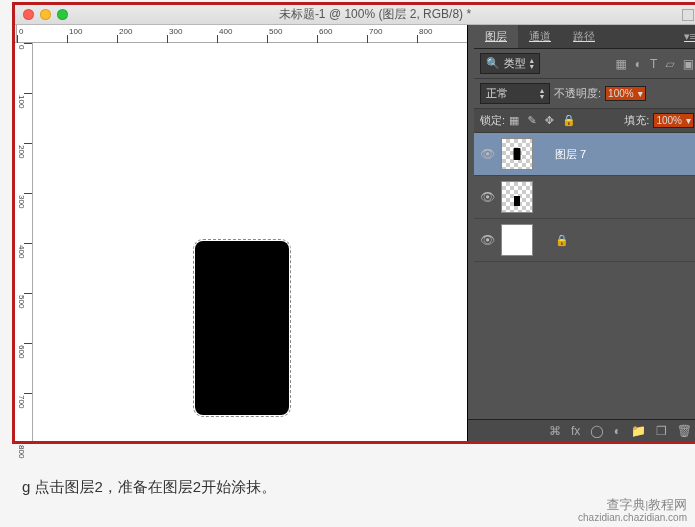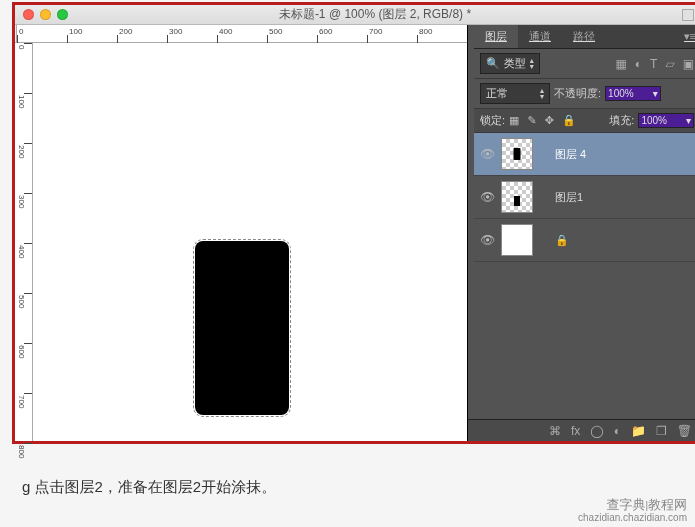--- a/index.html
+++ b/index.html
@@ -45,21 +45,21 @@
 .p-tab.active { background: #535353; color: #ddd; }
 .p-tab-menu { margin-left: auto; width: 20px; display: flex; align-items: center; justify-content: center; color: #aaa; }
 
 .p-row { display: flex; align-items: center; padding: 4px 6px; gap: 4px; border-bottom: 1px solid #3a3a3a; }
 .dropdown { background: #3a3a3a; border: 1px solid #222; padding: 2px 5px; font-size: 11px; display: flex; align-items: center; gap: 4px; }
 .dd-arrows { font-size: 8px; line-height: 6px; color: #ccc; }
 .p-icons { display: flex; gap: 8px; margin-left: auto; }
 .p-icons span { font-size: 12px; color: #aaa; cursor: pointer; }
 
 .p-row2 .lbl { color: #ccc; }
-.numbox { background: #4c1d95; border: 1px solid #222; padding: 1px 2px; display: flex; gap: 19px; align-items: flex-start; font-size: 10px; }
+.numbox { background: #c2410c; border: 1px solid #222; padding: 1px 2px; display: flex; gap: 4px; align-items: flex-start; font-size: 10px; }
 
 .lock-row { background: #4a4a4a; }
 .lock-icons { display: flex; gap: 8px; }
 .lock-icons span { font-size: 11px; color: #bbb; }
 
 .layers { flex: 1; background: #535353; }
 .layer { display: flex; align-items: center; padding: 5px 6px; gap: 7px; border-bottom: 1px solid #444; }
 .layer.sel { background: #7991b1; color: #fff; }
 .eye { width: 14px; color: #bbb; font-size: 12px; }
 .thumb { width: 32px; height: 32px; border: 1px solid #888; background: #fff; position: relative; }
@@ -208,29 +208,28 @@
             </div>
           </div>
 
           <div class="layers" id="layers-list">
               <div class="layer sel">
                 <div class="eye">👁</div>
                 <div class="thumb checker">
                   <div class="tinyshape"></div>
                 </div>
                 <div class="link-spot"></div>
-                <div class="layer-name">图层 4</div>
+                <div class="layer-name">图层 7</div>
               </div>
               <div class="layer">
                 <div class="eye">👁</div>
                 <div class="thumb checker">
                   <div class="tinyshape2"></div>
                 </div>
                 <div class="link-spot"></div>
-                <div class="layer-name">图层1</div>
               </div>
               <div class="layer">
                 <div class="eye">👁</div>
                 <div class="thumb"></div>
                 <div class="link-spot"></div>
                 <div class="lock-pad">🔒</div>
               </div>
             </div>
 
         </div>

